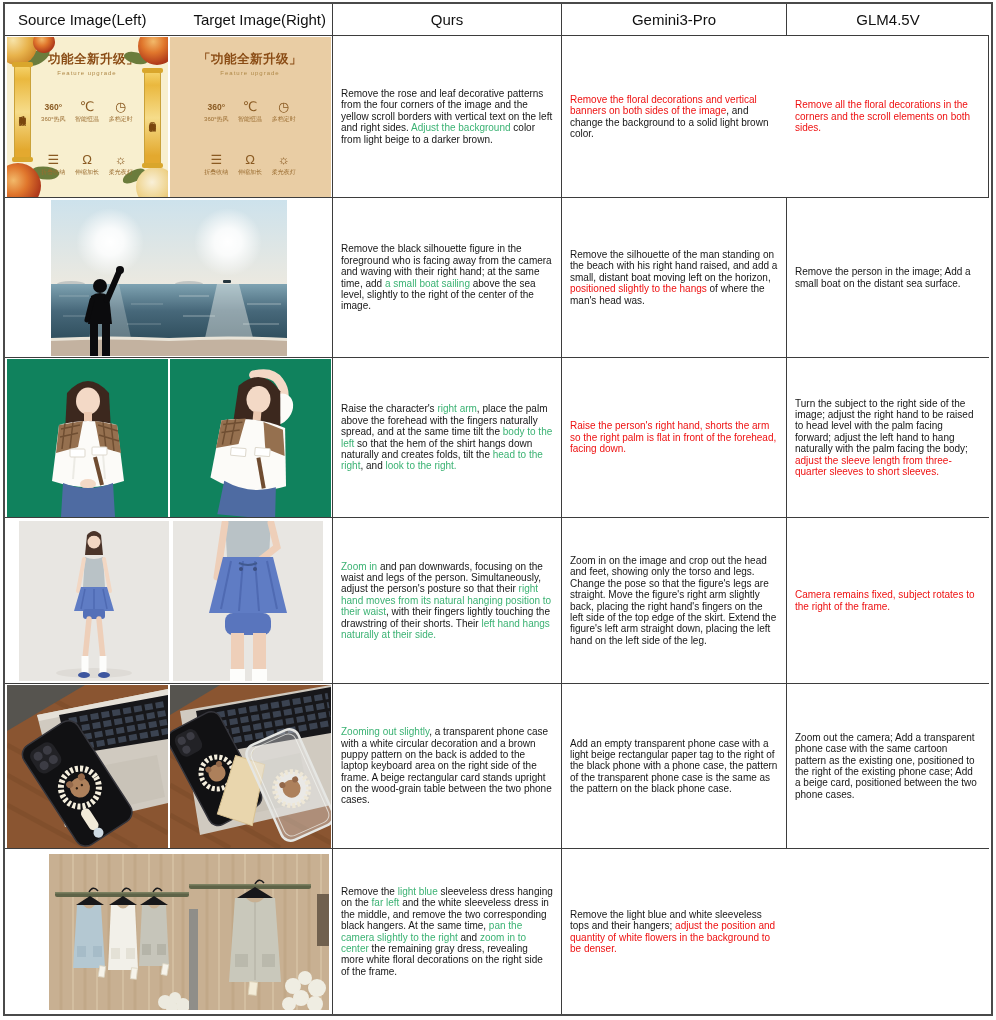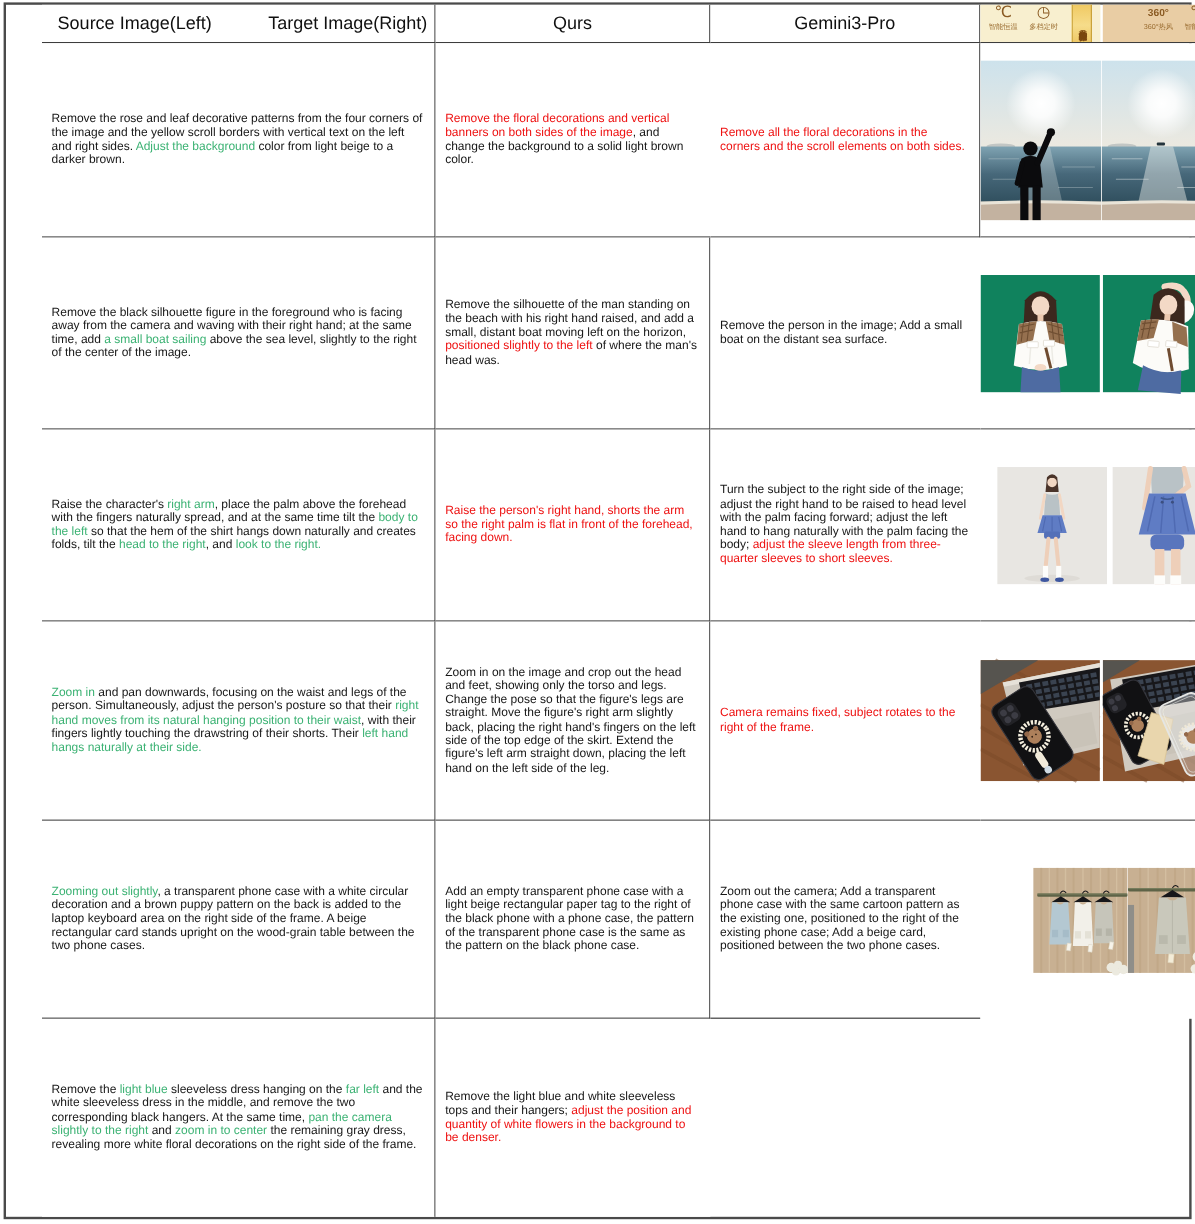--- a/index.html
+++ b/index.html
@@ -1,20 +1,20 @@
 <!DOCTYPE html>
 <html style="--green: #3bb273; --red: #ee1111;"><head>
 <meta charset="utf-8">
 <style>
   :root{ --green:#3bb273; --red:#ee1111; }
   *{box-sizing:border-box; margin:0; padding:0;}
   body{background:#fff; font-family:"Liberation Sans","DejaVu Sans",sans-serif; width:996px;}
   .table{margin:2px 3px; width:990px; border:2px solid #4a4a4a; display:grid;
          grid-template-columns:328px 229px 225px 202px;
-         grid-template-rows:32px 162px 160px 160px 166px 165px 165px; background:#fff;padding-left:30px;}
+         grid-template-rows:32px 162px 160px 160px 166px 165px 165px; background:#fff;}
   .cell{border-right:1.5px solid #3d3d3d; border-bottom:1.5px solid #3d3d3d; overflow:hidden; background:#fff;}
   .cell.lastcol{border-right:none;}
   .cell.lastrow{border-bottom:none;}
   .hcell{display:flex; align-items:center; justify-content:center; font-size:15px; color:#101010;}
   .hpair{justify-content:space-between; padding:0 6px 0 13px;}
   .txt{display:flex; align-items:center; padding:3px 8px; font-size:10px; line-height:1.14; color:#161616;}
   .txt .inner{width:100%;}
   .seg-k{color:#161616;} .seg-g{color:var(--green);} .seg-r{color:var(--red);}
   .imgcell{display:flex; align-items:center; justify-content:center; gap:2px;}
   .imgcell.r2{gap:0;}
@@ -59,20 +59,21 @@
 <body>
 
 <div class="table" data-name="comparison-table">
 
   <div class="cell hcell hpair" data-name="header-images">
     <span data-name="header-source-image">Source Image(Left)</span>
     <span data-name="header-target-image">Target Image(Right)</span>
   </div>
   <div class="cell hcell" data-name="header-ours">Qurs</div>
   <div class="cell hcell" data-name="header-gemini">Gemini3-Pro</div>
+  <div class="cell hcell lastcol" data-name="header-glm">GLM4.5V</div>
 
   <div class="cell imgcell" data-name="row1-image-pair">
     <div class="poster light" data-name="row1-source-image">
       <div class="leaf tl" data-name="leaf-decoration-icon"></div>
       <div class="leaf tr" data-name="leaf-decoration-icon"></div>
       <div class="leaf bl" data-name="leaf-decoration-icon"></div>
       <div class="leaf br" data-name="leaf-decoration-icon"></div>
       <div class="rose yellow tl" data-name="rose-decoration-icon"></div>
       <div class="rose tl2" data-name="rose-decoration-icon"></div>
       <div class="rose tr" data-name="rose-decoration-icon"></div>
@@ -227,21 +228,21 @@
         </g>
       <rect y="138" width="118" height="18" fill="#c3b2a0"></rect>
       <path d="M0 138 Q59 135 118 138 L118 141 Q59 138 0 141 Z" fill="#e9e4d8"></path>
       <rect x="54" y="80" width="8" height="3" rx="1" fill="#24343c" data-name="boat"></rect>
     </svg>
   </div>
   <div class="cell txt" data-name="row2-ours-text">
       <div class="inner"><span class="seg-k" data-name="text-segment">Remove the black silhouette figure in the foreground who is facing away from the camera and waving with their right hand; at the same time, add </span><span class="seg-g" data-name="text-segment">a small boat sailing</span><span class="seg-k" data-name="text-segment"> above the sea level, slightly to the right of the center of the image.</span></div>
     </div>
   <div class="cell txt" data-name="row2-gemini-text">
-      <div class="inner"><span class="seg-k" data-name="text-segment">Remove the silhouette of the man standing on the beach with his right hand raised, and add a small, distant boat moving left on the horizon, </span><span class="seg-r" data-name="text-segment">positioned slightly to the left</span><span class="seg-k" data-name="text-segment"> of where the man's head was.</span></div>
+      <div class="inner"><span class="seg-k" data-name="text-segment">Remove the silhouette of the man standing on the beach with his right hand raised, and add a small, distant boat moving left on the horizon, </span><span class="seg-r" data-name="text-segment">positioned slightly to the hangs</span><span class="seg-k" data-name="text-segment"> of where the man's head was.</span></div>
     </div>
   <div class="cell txt lastcol" data-name="row2-glm-text">
       <div class="inner"><span class="seg-k" data-name="text-segment">Remove the person in the image; Add a small boat on the distant sea surface.</span></div>
     </div>
 
   <div class="cell imgcell" data-name="row3-image-pair">
     <svg width="161" height="158" viewBox="0 0 161 158" data-name="row3-source-image">
       <rect width="161" height="158" fill="#10825d"></rect>
       <g data-name="model-front-pose">
         <path d="M60 34 Q81 10 102 34 L105 92 Q81 100 57 92 Z" fill="#3c281e"></path>

